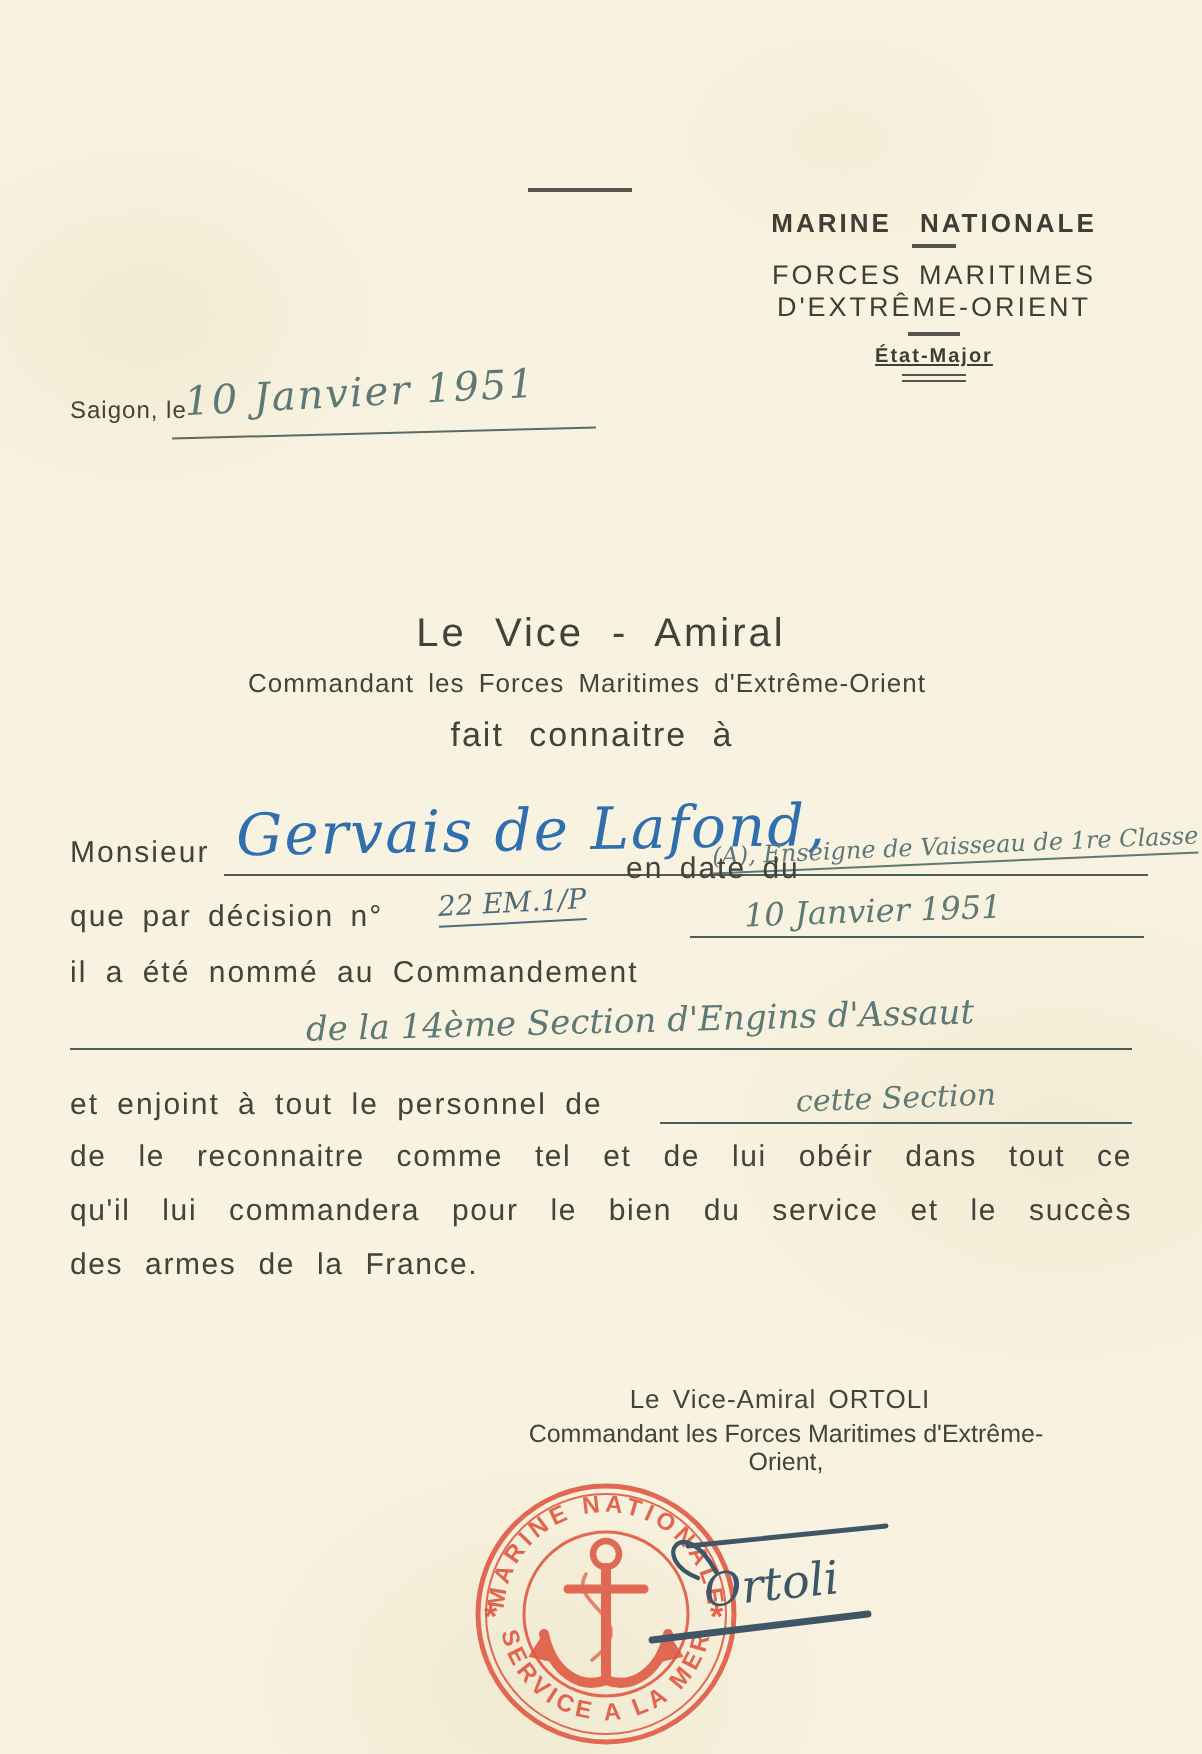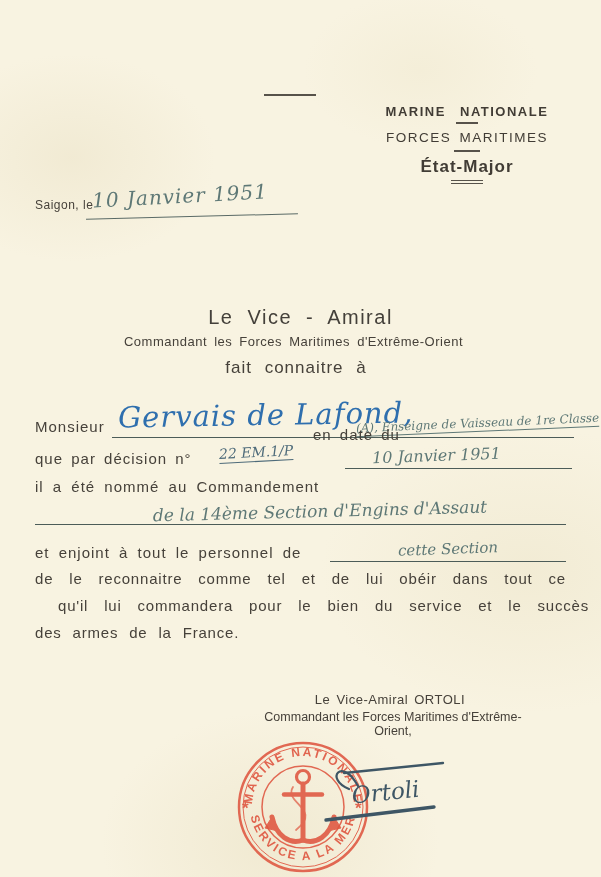--- a/index.html
+++ b/index.html
@@ -24,21 +24,21 @@
   .republique { left:130px; top:64px; width:320px; text-align:center;
     font-size:14px; letter-spacing:2.5px; word-spacing:12px; font-weight:bold; color:#4a453d; }
   .rule { background:#57524a; height:2px; }
   .rule-republique { left:264px; top:94px; width:52px; }
 
   .letterhead { left:378px; top:104px; width:178px; display:flex; flex-direction:column; align-items:center; color:#413c35; }
   .lh-marine { font-size:13px; font-weight:bold; letter-spacing:1.5px; word-spacing:9px; white-space:nowrap; }
   .lh-rule1 { width:22px; height:2px; background:#57524a; margin:3px 0 6px 0; }
   .lh-forces { font-size:13.5px; font-weight:normal; letter-spacing:1.5px; word-spacing:3px; white-space:nowrap; line-height:16px; }
   .lh-rule2 { width:26px; height:2px; background:#57524a; margin:4px 0 5px 0; }
-  .lh-etat { font-size:17px; font-weight:bold; letter-spacing:1px; }
+  .lh-etat { font-size:10px; font-weight:bold; letter-spacing:1px;text-decoration:underline; }
   .lh-rule3 { width:32px; height:1px; background:#57524a; margin-top:3px;
     border-bottom:1px solid #57524a; padding-bottom:2px; background-clip:content-box; }
   .lh-rule3 { background:none; border-top:1px solid #57524a; height:4px; }
 
   .dateline-label { left:35px; top:198px; font-size:12px; letter-spacing:.5px; color:#46413a; }
   .date-hw { left:92px; top:184px; font-size:20px; color:#5e7876; letter-spacing:1px;
     transform:rotate(-3deg); white-space:nowrap; }
   .date-rule { left:86px; top:216px; width:212px; height:1px; background:#5a6a66; transform:rotate(-1.5deg); }
 
   .head-title { left:0; top:306px; width:601px; text-align:center; font-size:20px;
@@ -68,39 +68,40 @@
   .command-hw { left:110px; top:501px; width:420px; text-align:center; font-size:17px;
     color:#5e7876; transform:rotate(-1.5deg); white-space:nowrap; }
 
   .enjoin-label { left:35px; top:544px; font-size:15px; letter-spacing:1px; word-spacing:4px; }
   .enjoin-rule { left:330px; top:561px; width:236px; height:1px; background:#4c5c58; }
   .unit-hw { left:330px; top:540px; width:236px; text-align:center; font-size:15px;
     color:#5e7876; transform:rotate(-2deg); white-space:nowrap; }
 
   .closing { left:35px; width:531px; font-size:15px; letter-spacing:.8px; color:#46413a; }
   .closing.justify { text-align:justify; text-align-last:justify; }
-  .c1 { top:570px; } .c2 { top:597px;margin-left:23px; } .c3 { top:624px; word-spacing:6px; }
+  .c1 { top:570px; } .c2 { top:597px; } .c3 { top:624px; word-spacing:6px; }
 
   .sig-name { left:245px; top:692px; width:290px; text-align:center; font-size:13px; letter-spacing:.5px; word-spacing:2px; }
   .sig-title { left:248px; top:710px; width:290px; text-align:center; font-size:12.5px; }
 
   .stamp-svg { left:236px; top:737px; width:134px; height:140px; }
   .signature-svg { left:316px; top:752px; width:130px; height:75px; }
 </style>
 </head>
 <body>
 
 <div class="page">
 
   <div class="abs rule rule-republique"></div>
 
   <div class="abs letterhead">
     <div class="lh-marine">MARINE NATIONALE</div>
     <div class="lh-rule1"></div>
     <div class="lh-forces">FORCES MARITIMES</div>
+    <div class="lh-forces">D'EXTRÊME-ORIENT</div>
     <div class="lh-rule2"></div>
     <div class="lh-etat">État-Major</div>
     <div class="lh-rule3"></div>
   </div>
 
   <div class="abs dateline-label printed">Saigon, le</div>
   <div class="abs date-hw hw-serif">10 Janvier 1951</div>
   <div class="abs date-rule"></div>
 
   <div class="abs head-title printed">Le Vice - Amiral</div>

